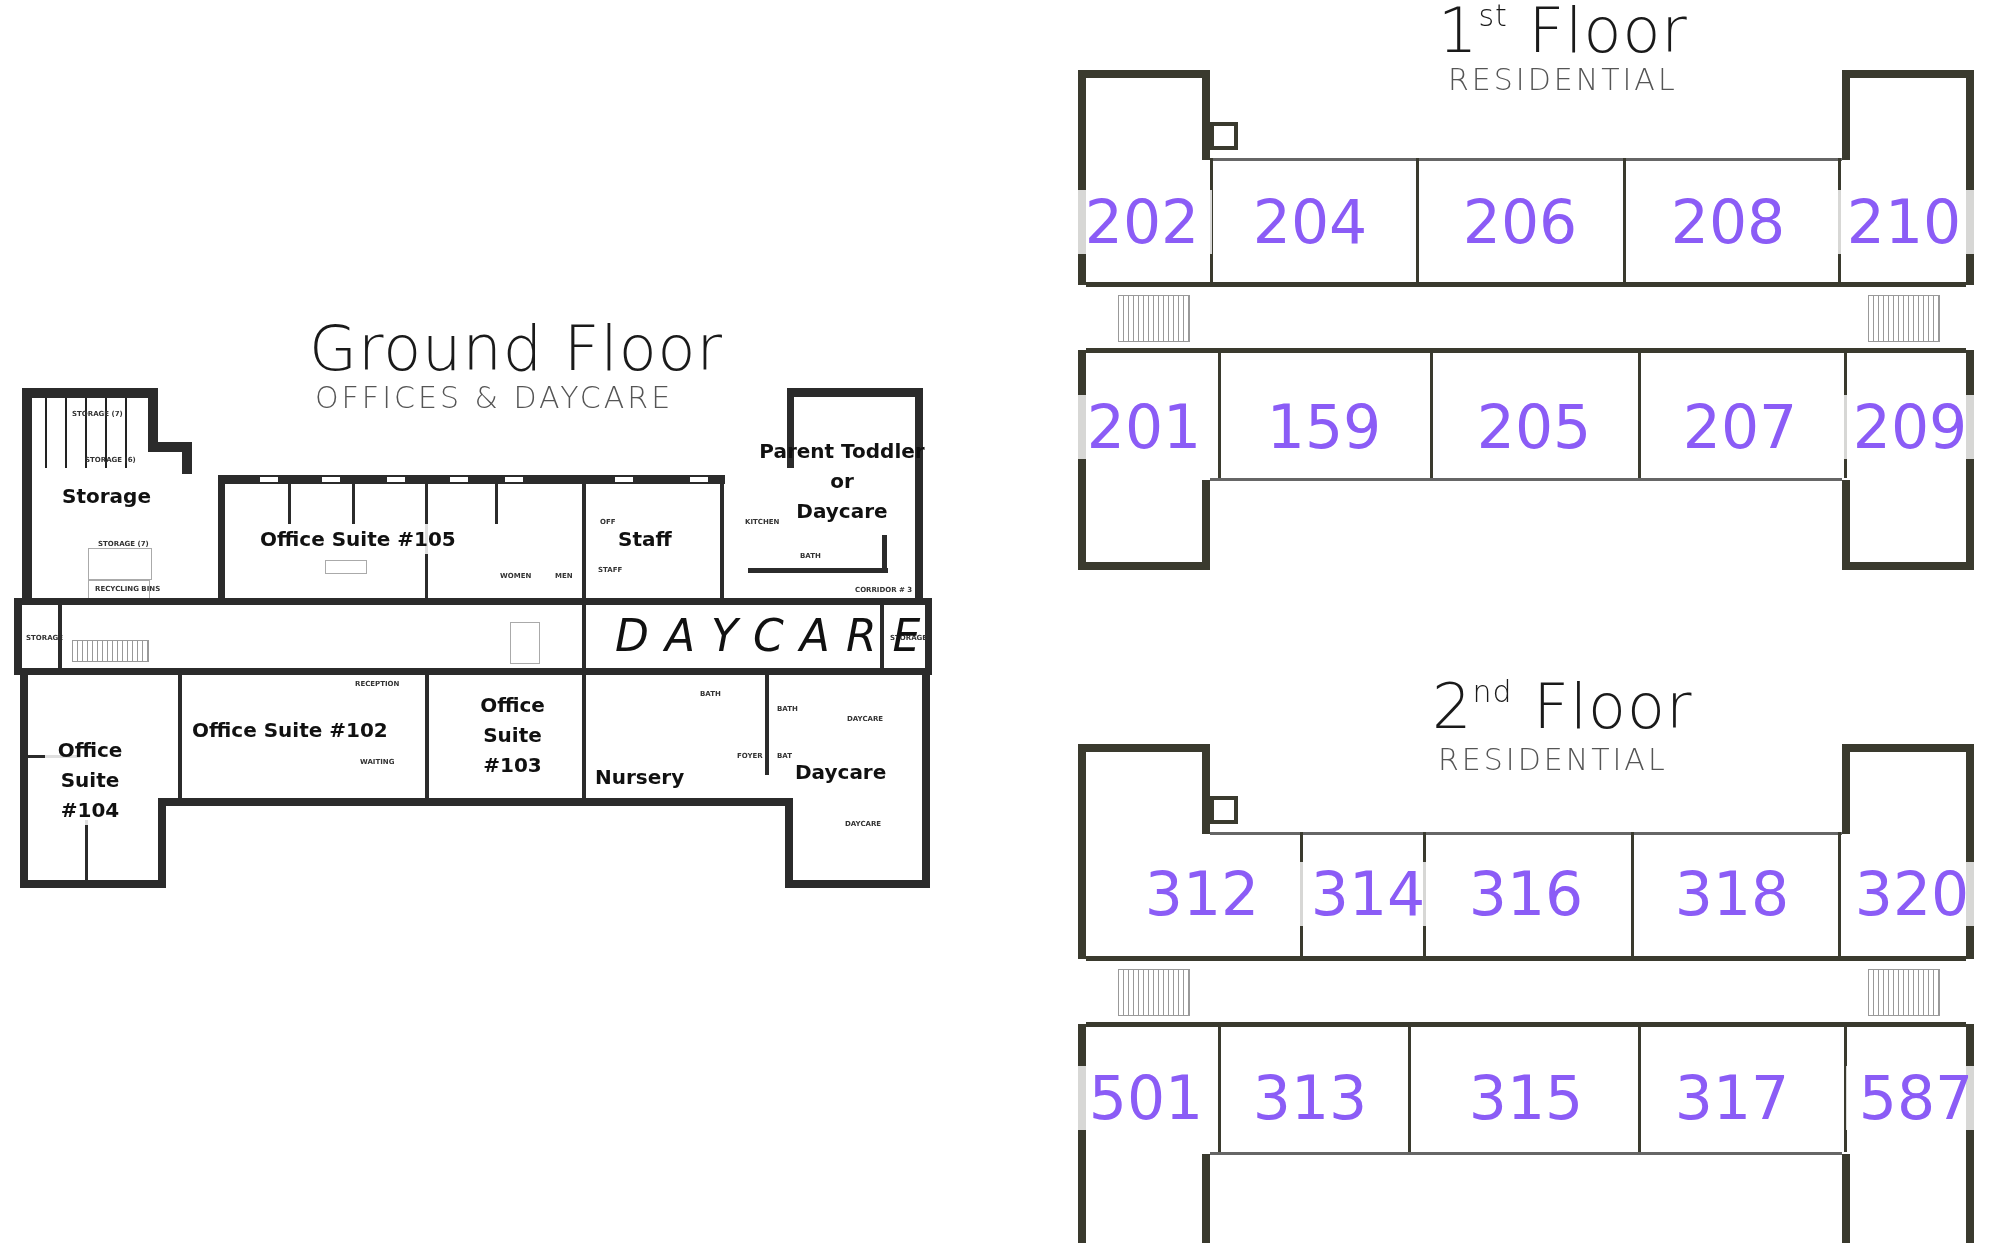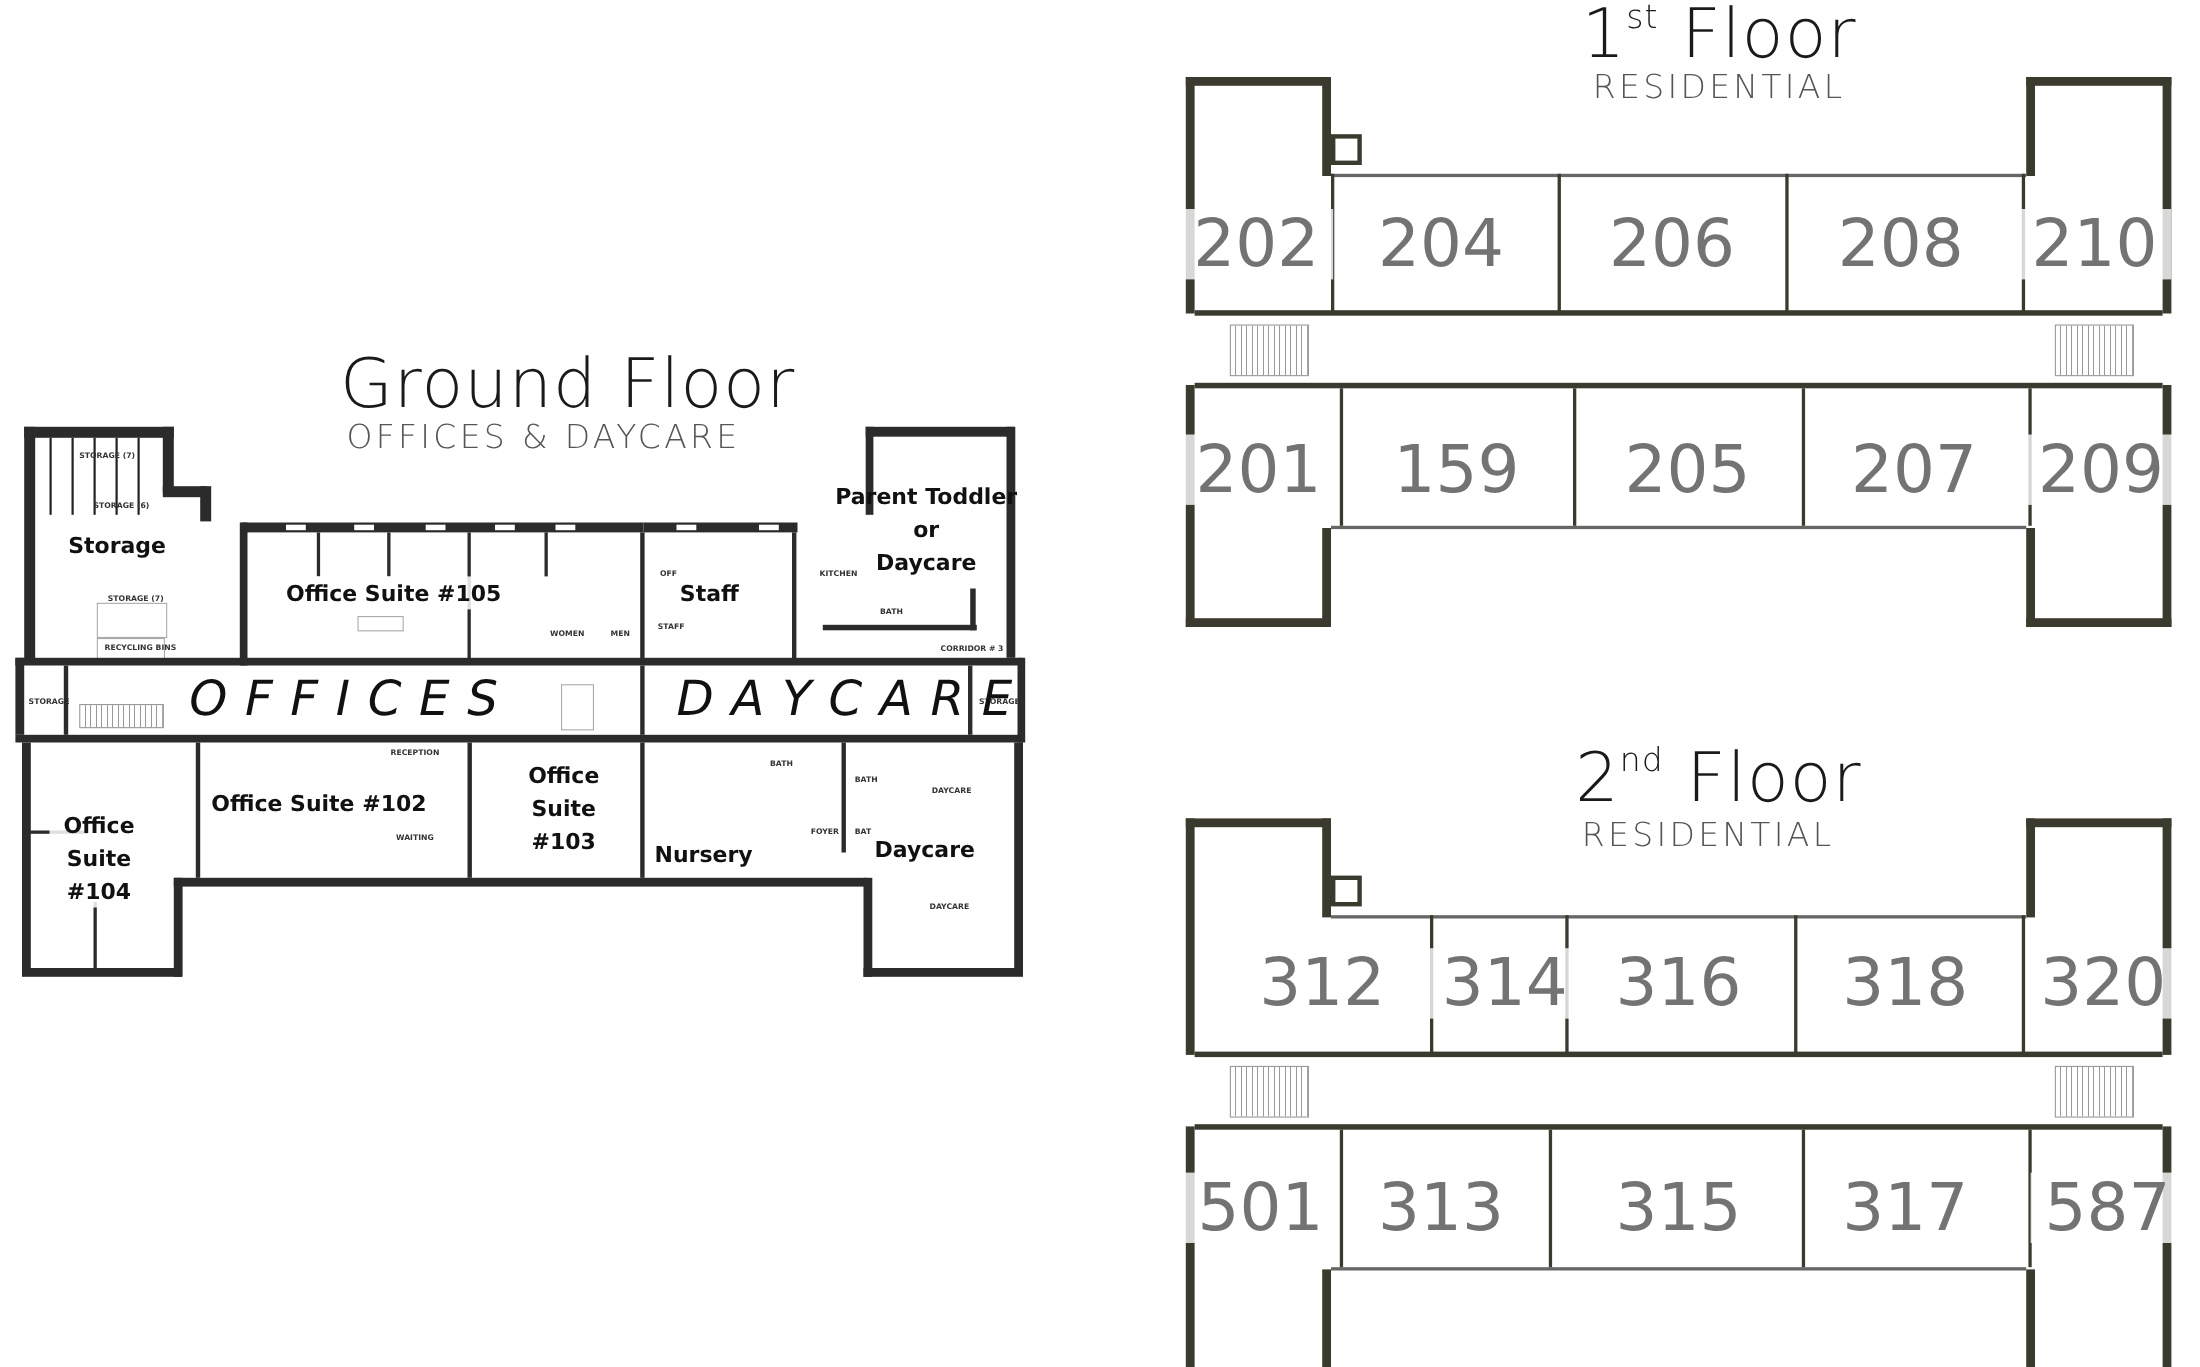--- a/index.html
+++ b/index.html
@@ -6,21 +6,21 @@
   body{width:2000px;height:1243px;position:relative;overflow:hidden;font-family:"DejaVu Sans","Liberation Sans",sans-serif;color:#111;}
   .title{position:absolute;font-weight:300;font-size:62px;color:#1a1a1a;letter-spacing:1px;white-space:nowrap;font-family:"DejaVu Sans",sans-serif;}
   .title sup{font-size:30px;vertical-align:top;position:relative;top:4px;}
   .subtitle{position:absolute;font-size:30px;letter-spacing:3px;color:#555;white-space:nowrap;font-weight:300;}
   .plan{position:absolute;}
   .wall{position:absolute;background:#2b2b2b;}
   .dwall{position:absolute;background:#3a3a2e;}
   .thin{position:absolute;background:#999;}
   .room-label{position:absolute;font-weight:bold;font-size:20px;text-align:center;line-height:30px;color:#111;background:rgba(255,255,255,0.85);white-space:nowrap;}
   .corridor-label{position:absolute;font-style:italic;font-size:44px;letter-spacing:16px;color:#111;font-weight:300;white-space:nowrap;}
-  .unit-label{position:absolute;font-size:60px;color:#737373;text-align:center;width:140px;background:rgba(255,255,255,0.8);line-height:64px;}
+  .unit-label{position:absolute;font-size:60px;color:#8b5cf6;text-align:center;width:140px;background:rgba(255,255,255,0.8);line-height:64px;}
   .small-label{position:absolute;font-size:7px;font-weight:bold;color:#333;white-space:nowrap;}
   .furn{position:absolute;border:1px solid #aaa;}
   .stairs{position:absolute;background:repeating-linear-gradient(90deg,#fff 0 4px,#999 4px 5px);border:1px solid #999;}
 </style>
 </head>
 <body>
 
 <div class="title" style="left:309px;top:312px;">Ground Floor</div>
 <div class="subtitle" style="left:315px;top:380px;">OFFICES &amp; DAYCARE</div>
 
@@ -90,21 +90,20 @@
     <div>Daycare</div>
   </div>
 
   <div class="small-label" style="left:26px;top:634px;">STORAGE</div>
   <div class="wall" style="left:58px;top:605px;width:4px;height:63px;"></div>
   <div class="stairs" style="left:72px;top:640px;width:75px;height:20px;"></div>
   <div class="wall" style="left:880px;top:605px;width:4px;height:63px;"></div>
   <div class="small-label" style="left:890px;top:634px;">STORAGE</div>
   <div class="wall" style="left:582px;top:605px;width:4px;height:63px;"></div>
   <div class="furn" style="left:510px;top:622px;width:28px;height:40px;"></div>
-  <div class="corridor-label" style="left:172px;top:610px;">OFFICES</div>
   <div class="corridor-label" style="left:615px;top:610px;">DAYCARE</div>
 
   <div class="wall" style="left:20px;top:675px;width:8px;height:212px;"></div>
   <div class="wall" style="left:20px;top:880px;width:145px;height:8px;"></div>
   <div class="wall" style="left:158px;top:798px;width:8px;height:90px;"></div>
   <div class="wall" style="left:158px;top:798px;width:630px;height:8px;"></div>
   <div class="wall" style="left:785px;top:798px;width:8px;height:90px;"></div>
   <div class="wall" style="left:785px;top:880px;width:145px;height:8px;"></div>
   <div class="wall" style="left:922px;top:675px;width:8px;height:212px;"></div>
   <div class="wall" style="left:178px;top:675px;width:4px;height:123px;"></div>

